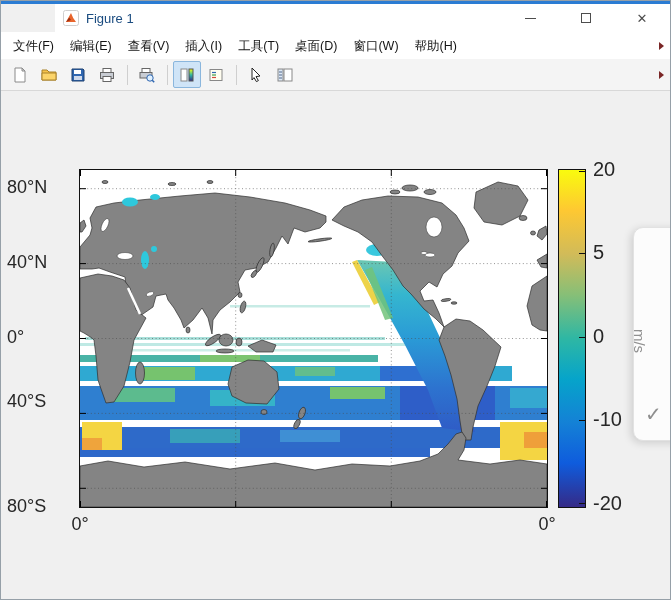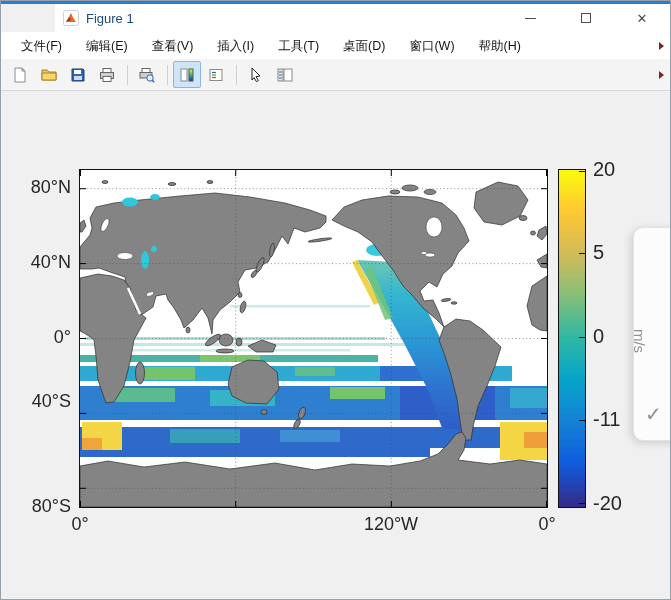--- a/index.html
+++ b/index.html
@@ -7,31 +7,31 @@
   .window{position:relative;width:671px;height:600px;background:#f0f0f0;border:1px solid #96a0a8;box-sizing:border-box;overflow:hidden;}
   .accent{position:absolute;top:0;left:0;right:0;height:3px;background:#2b7cd3;z-index:30;}
   .titlebar{position:absolute;top:3px;left:15px;right:0;height:28px;background:#ffffff;display:flex;align-items:center;padding-left:8px;z-index:25;margin-left:39px;}
   .app-icon{width:16px;height:16px;margin-right:7px;flex:0 0 auto;}
   .title{font-size:13px;color:#1b4c80;}
   .caption{position:absolute;right:0;top:0;height:28px;display:flex;}
   .cap-btn{width:56px;height:28px;display:flex;align-items:center;justify-content:center;color:#4d4d4d;font-size:13px;cursor:default;}
   .min-glyph{width:11px;height:1px;background:#4d4d4d;display:block;}
   .max-glyph{width:10px;height:10px;border:1px solid #4d4d4d;display:block;box-sizing:border-box;}
   .menubar{position:absolute;top:31px;left:0;right:0;height:27px;background:#ffffff;display:flex;align-items:center;padding-left:4px;font-size:12.5px;color:#141414;border-bottom:1px solid #ececec;z-index:24;}
-  .menu-item{padding:0 8px;line-height:26px;white-space:nowrap;margin-left:8px;}
+  .menu-item{padding:0 8px;line-height:26px;white-space:nowrap;}
   .overflow{position:absolute;right:6px;top:50%;margin-top:-4px;width:0;height:0;border-top:4px solid transparent;border-bottom:4px solid transparent;border-left:5px solid #7a2626;}
   .toolbar{position:absolute;top:58px;left:0;right:0;height:31px;background:#f4f4f4;border-bottom:1px solid #d8d8d8;display:flex;align-items:center;padding-left:5px;z-index:24;}
   .tb{width:26px;height:25px;display:flex;align-items:center;justify-content:center;border:1px solid transparent;border-radius:2px;margin-right:1px;}
   .tb svg{display:block;}
   .tb.active{background:#cfe4f7;border-color:#8ab6dd;}
   .sep{width:1px;height:20px;background:#cfcfcf;margin:0 5px;}
   .figure-area{position:absolute;top:89px;left:0;right:0;bottom:0;background:#f0f0f0;}
   .plot-box{position:absolute;left:78px;top:79px;width:467px;height:337px;background:#ffffff;border:1px solid #111;}
   .tick-label{position:absolute;color:#262626;font-size:18px;line-height:20px;}
-  .ytick{width:64px;text-align:right;left:6px;}
+  .ytick{width:64px;left:6px;}
   .xtick{width:90px;text-align:center;top:424px;}
   .colorbar{position:absolute;left:557px;top:79px;width:26px;height:337px;border:1px solid #111;
     background:linear-gradient(to top,#352a87 0%,#0f5cdd 13%,#1481d6 25%,#06a4ca 38%,#2eb7a4 50%,#87bf77 63%,#d1bb59 75%,#fec832 88%,#f9fb0e 100%);}
   .cb-tickmark{position:absolute;right:0;width:6px;height:1px;background:#111;}
   .cb-num{position:absolute;left:592px;width:46px;font-size:20px;line-height:18px;color:#262626;}
   .cb-units{position:absolute;left:618px;top:243px;width:40px;height:16px;color:#919191;font-size:15px;line-height:16px;text-align:center;transform:rotate(90deg);z-index:7;}
   .side-panel{position:absolute;left:632px;top:137px;width:52px;height:212px;background:#fcfcfc;border:1px solid #e2e2e2;border-radius:10px 0 0 10px;box-shadow:-2px 2px 8px rgba(0,0,0,0.15);z-index:5;}
   .check{position:absolute;left:11px;top:174px;font-size:20px;color:#8f8f8f;}
 </style>
 </head>
@@ -289,34 +289,33 @@
       </svg>
     </div>
 
     <div class="tick-label ytick" style="top:87px">80°N</div>
     <div class="tick-label ytick" style="top:162px">40°N</div>
     <div class="tick-label ytick" style="top:237px">0°</div>
     <div class="tick-label ytick" style="top:301px">40°S</div>
     <div class="tick-label ytick" style="top:406px">80°S</div>
 
     <div class="tick-label xtick" style="left:34px">0°</div>
-    <div class="tick-label xtick" style="left:345px">120°W</div>
     <div class="tick-label xtick" style="left:501px">0°</div>
 
     <div class="colorbar">
       <span class="cb-tickmark" style="top:1px"></span>
       <span class="cb-tickmark" style="top:83px"></span>
       <span class="cb-tickmark" style="top:167px"></span>
       <span class="cb-tickmark" style="top:250px"></span>
       <span class="cb-tickmark" style="top:333px"></span>
     </div>
     <div class="cb-num" style="top:70px">20</div>
     <div class="cb-num" style="top:153px">5</div>
     <div class="cb-num" style="top:237px">0</div>
-    <div class="cb-num" style="top:320px">-11</div>
+    <div class="cb-num" style="top:320px">-10</div>
     <div class="cb-num" style="top:404px">-20</div>
     <div class="cb-units">m/s</div>
 
     <div class="side-panel">
       <span class="check">✓</span>
     </div>
 
   </div>
 </div>
 

